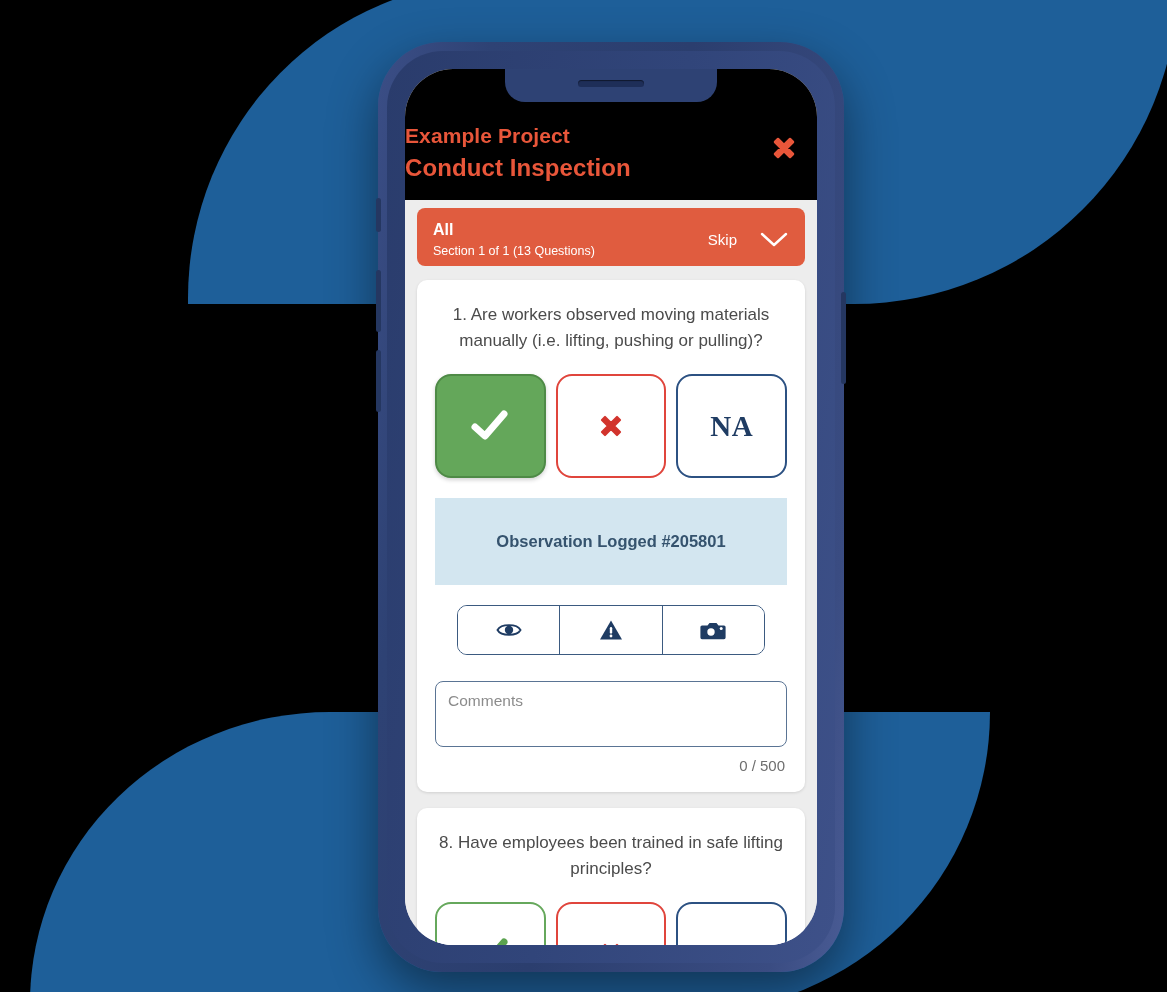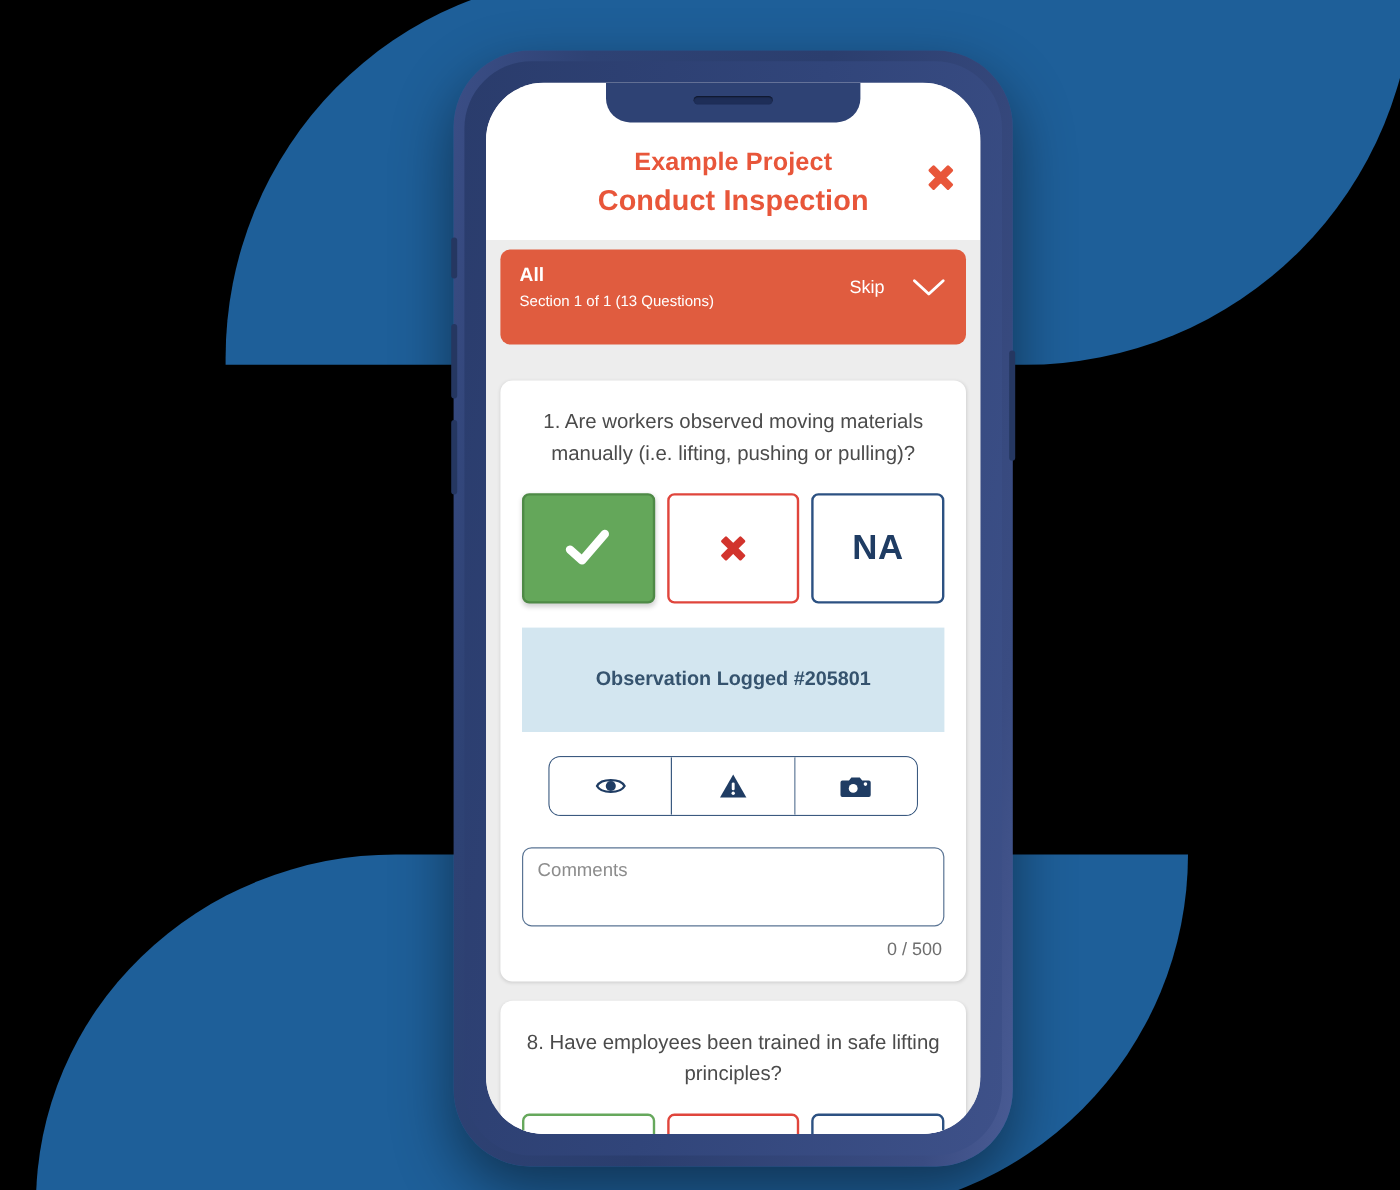--- a/index.html
+++ b/index.html
@@ -108,23 +108,23 @@
     border-radius: 3px;
   }
   #btn-mute  { left: -2px; top: 156px; width: 5px; height: 34px; }
   #btn-volup { left: -2px; top: 228px; width: 5px; height: 62px; }
   #btn-voldn { left: -2px; top: 308px; width: 5px; height: 62px; }
   #btn-power { right: -2px; top: 250px; width: 5px; height: 92px; }
 
   
   #app-header {
     position: relative;
-    background: #ffffff;
+    background: #000000;
     padding: 52px 0 14px 0;
-    text-align: center;
+    text-align: left;
     z-index: 10;
   }
   #project-title {
     color: #E8563A;
     font-size: 21px;
     font-weight: bold;
     letter-spacing: 0.1px;
     line-height: 1.45;
   }
   #page-heading {
@@ -148,26 +148,26 @@
     position: relative;
     background: #EDEDED;
     padding: 8px 12px 0 12px;
     height: 712px;
   }
 
   
   #section-bar {
     background: #E05C3F;
     border-radius: 8px;
-    padding: 12px 16px 28px 16px;
+    padding: 12px 16px 7px 16px;
     display: flex;
     align-items: center;
     justify-content: space-between;
     color: #fff;
-    margin-bottom: 30px;
+    margin-bottom: 14px;
   }
   #section-bar-left { text-align: left; }
   #section-name {
     font-size: 16px;
     font-weight: bold;
     line-height: 1.3;
     margin-bottom: 2px;
   }
   #section-progress {
     font-size: 12.5px;
@@ -203,28 +203,29 @@
     padding: 0 2px;
   }
 
   .answer-row {
     display: flex;
     gap: 10px;
     margin-top: 20px;
   }
   .ans-btn {
     flex: 1;
-    height: 92px;
-    border-radius: 6px;
+    height: 104px;
+    border-radius: 16px;
     display: flex;
     align-items: center;
     justify-content: center;
     background: #FFFFFF;
     cursor: pointer;
     box-sizing: border-box;
+    font-family: Liberation Serif, serif;
   }
   .ans-yes   { border: 2px solid #66A85C; }
   .ans-yes.selected { background: #64A75A; border-color: #4E8A46; box-shadow: 0 2px 4px rgba(0,0,0,0.18); }
   .ans-no    { border: 2px solid #E0453C; }
   .ans-na    { border: 2.5px solid #2C5182; }
   .na-text {
     color: #1F3C63;
     font-size: 29px;
     font-weight: bold;
     letter-spacing: 0.5px;

